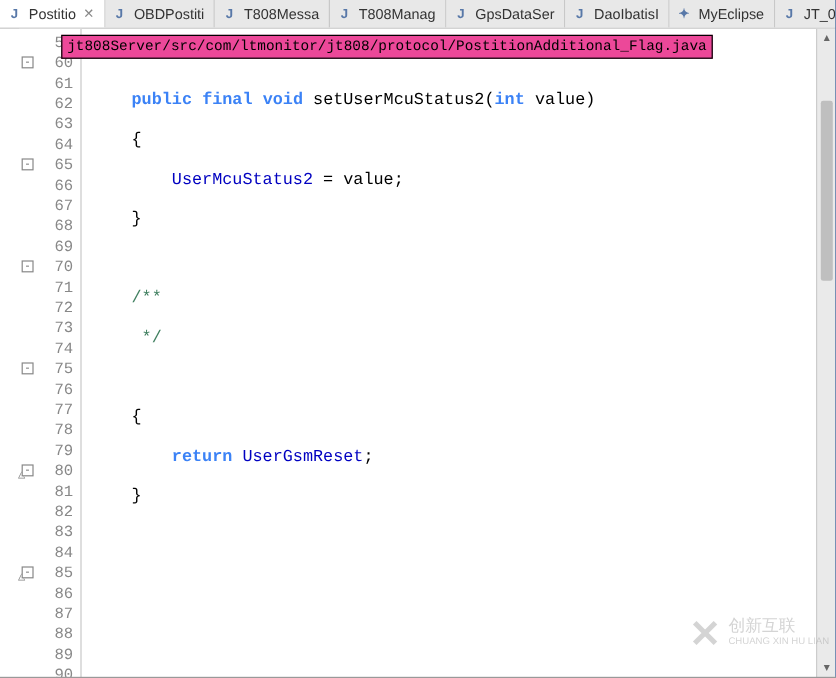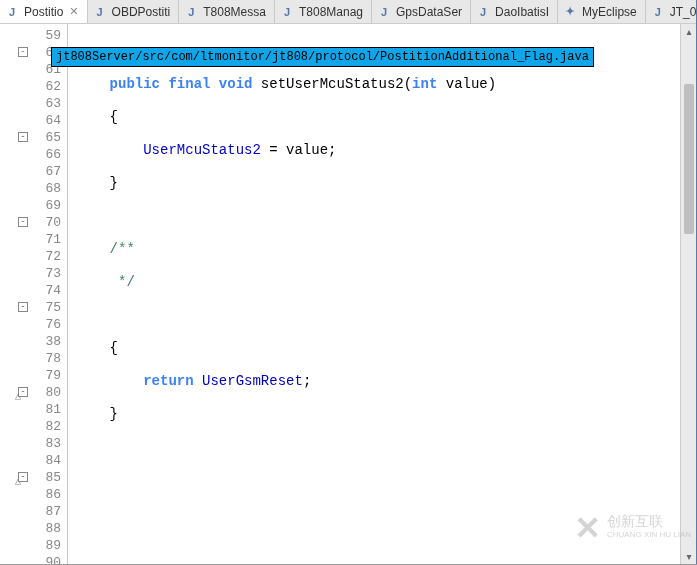--- a/index.html
+++ b/index.html
@@ -110,23 +110,23 @@
       height: 17px;
       line-height: 17px;
       white-space: pre;
     }
     .kw { color: #3b82f6; font-weight: bold; }
     .comment { color: #3f7f5f; }
     .comment-cn { color: #2a6db8; }
     .ident { color: #0000c0; text-align: center; }
     .tooltip {
       position: absolute;
-      top: 47px;
+      top: 29px;
       left: 51px;
-      background: #0ea5e9;
+      background: #ec4899;
       border: 1px solid #000;
       padding: 2px 4px;
       font-size: 12px;
       font-family: Consolas, "Courier New", monospace;
       z-index: 10;
     }
     .watermark {
       position: absolute;
       right: 6px;
       bottom: 18px;
@@ -246,21 +246,21 @@
     <div class="gutter-line">67</div>
     <div class="gutter-line">68</div>
     <div class="gutter-line">69</div>
     <div class="gutter-line"><span class="fold-marker">-</span>70</div>
     <div class="gutter-line">71</div>
     <div class="gutter-line">72</div>
     <div class="gutter-line">73</div>
     <div class="gutter-line">74</div>
     <div class="gutter-line"><span class="fold-marker">-</span>75</div>
     <div class="gutter-line">76</div>
-    <div class="gutter-line">38</div>
+    <div class="gutter-line">77</div>
     <div class="gutter-line">78</div>
     <div class="gutter-line">79</div>
     <div class="gutter-line"><span class="tri-marker">△</span><span class="fold-marker">-</span>80</div>
     <div class="gutter-line">81</div>
     <div class="gutter-line">82</div>
     <div class="gutter-line">83</div>
     <div class="gutter-line">84</div>
     <div class="gutter-line"><span class="tri-marker">△</span><span class="fold-marker">-</span>85</div>
     <div class="gutter-line">86</div>
     <div class="gutter-line">87</div>

